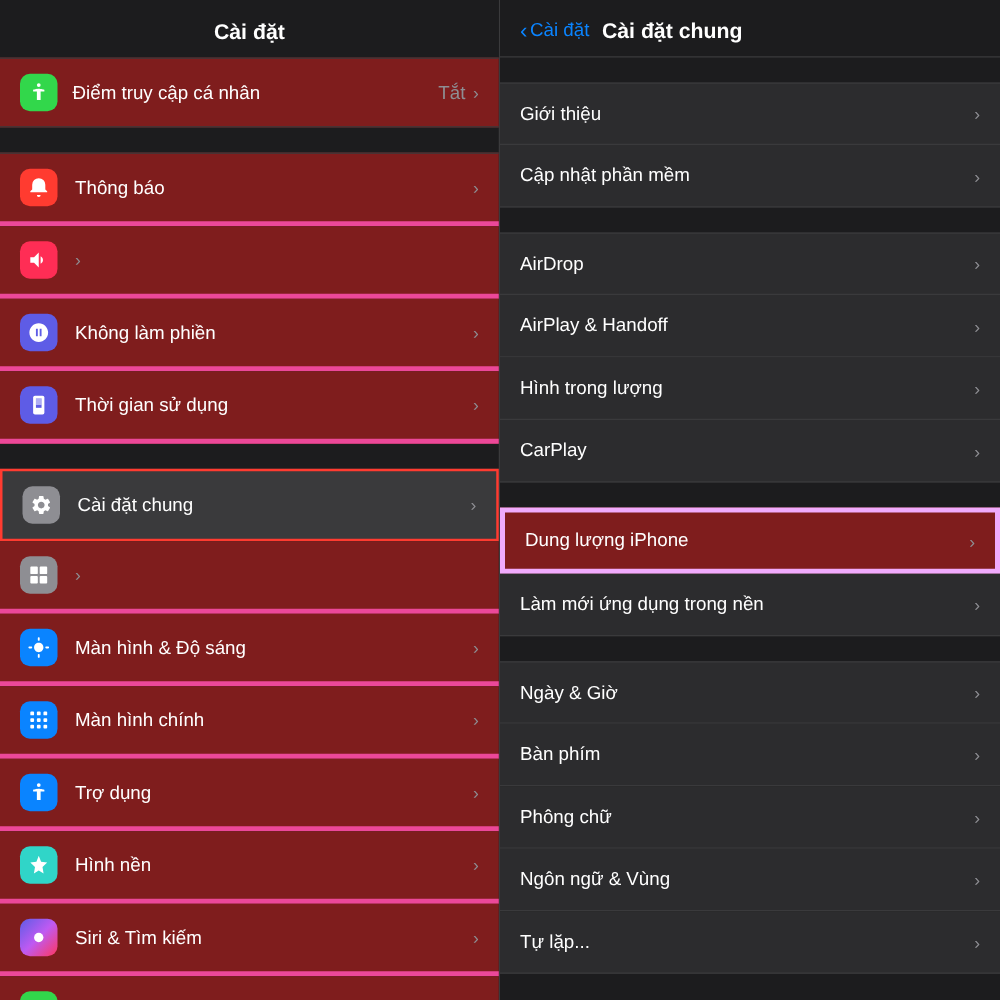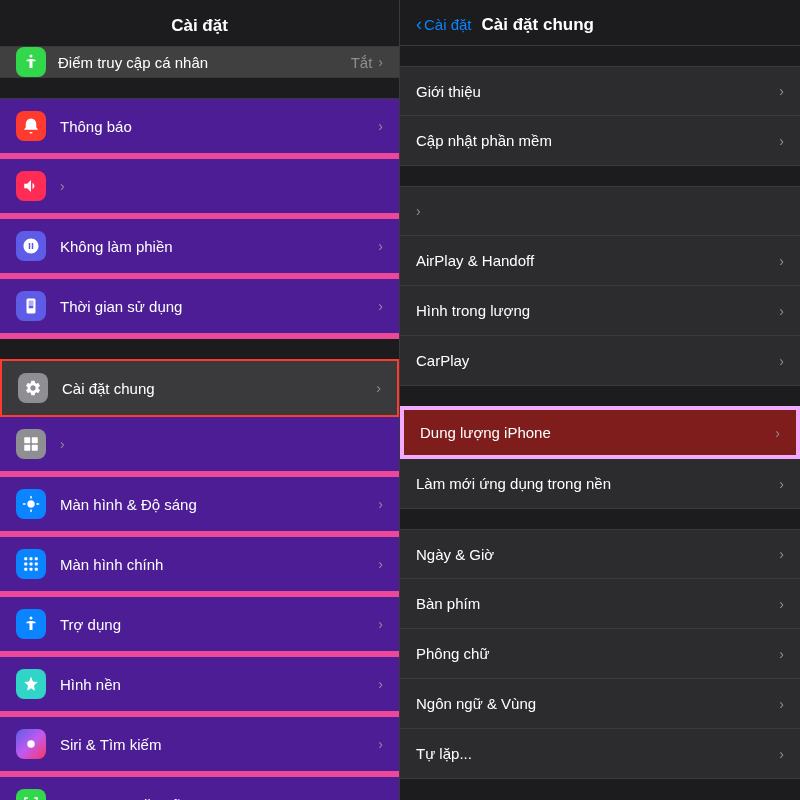--- a/index.html
+++ b/index.html
@@ -26,24 +26,24 @@
       text-align: center;
       color: #fff;
       font-size: 17px;
       font-weight: 600;
       padding: 16px 0 10px;
       background: #1c1c1e;
     }
 
     
     .accessibility-banner {
-      background: #404040;
-      display: flex;
-      align-items: center;
-      padding: 0 16px;
+      background: #7f1d1d;
+      display: flex;
+      align-items: center;
+      padding: 12px 16px;
       border-bottom: 1px solid #3a3a3c;
       border-top: 1px solid #3a3a3c;
     }
     .acc-icon {
       width: 30px;
       height: 30px;
       background: #32d74b;
       border-radius: 8px;
       display: flex;
       align-items: center;
@@ -55,25 +55,25 @@
     .acc-text { color: #fff; font-size: 15px; flex: 1; }
     .acc-value { color: #8e8e93; font-size: 15px; margin-right: 6px; }
     .chevron { color: #8e8e93; font-size: 14px; }
 
     
     .settings-group {
       margin-top: 20px;
     }
 
     .settings-item {
-      background: #4c1d95;
+      background: #7f1d1d;
       display: flex;
       align-items: center;
       padding: 12px 16px;
-      border-bottom: 6px solid #ec4899;
+      border-bottom: 4px solid #ec4899;
       min-height: 50px;
       cursor: pointer;
     }
     .settings-item:first-child {
       border-top: 1px solid #3a3a3c;
     }
     .settings-item.highlighted {
       background: #3a3a3c;
       border: 2px solid #ff3b30;
     }
@@ -339,20 +339,21 @@
       <span class="chevron">›</span>
     </div>
     <div class="right-item">
       <span class="right-item-label">Cập nhật phần mềm</span>
       <span class="chevron">›</span>
     </div>
   </div>
 
   <div class="right-settings-group">
     <div class="right-item">
+      <span class="right-item-label">AirDrop</span>
       <span class="chevron">›</span>
     </div>
     <div class="right-item">
       <span class="right-item-label">AirPlay &amp; Handoff</span>
       <span class="chevron">›</span>
     </div>
     <div class="right-item">
       <span class="right-item-label">Hình trong lượng</span>
       <span class="chevron">›</span>
     </div>

